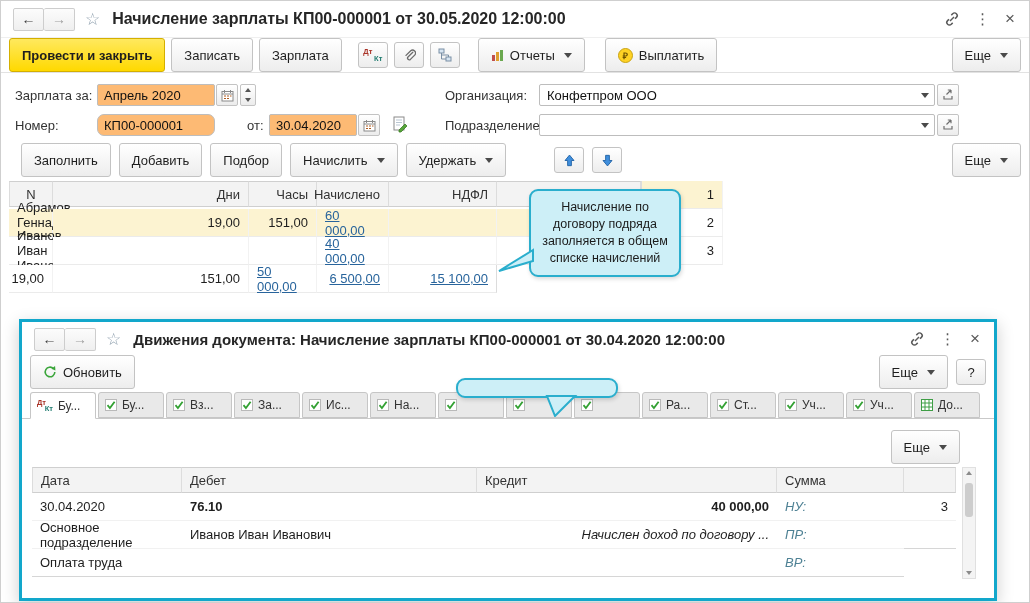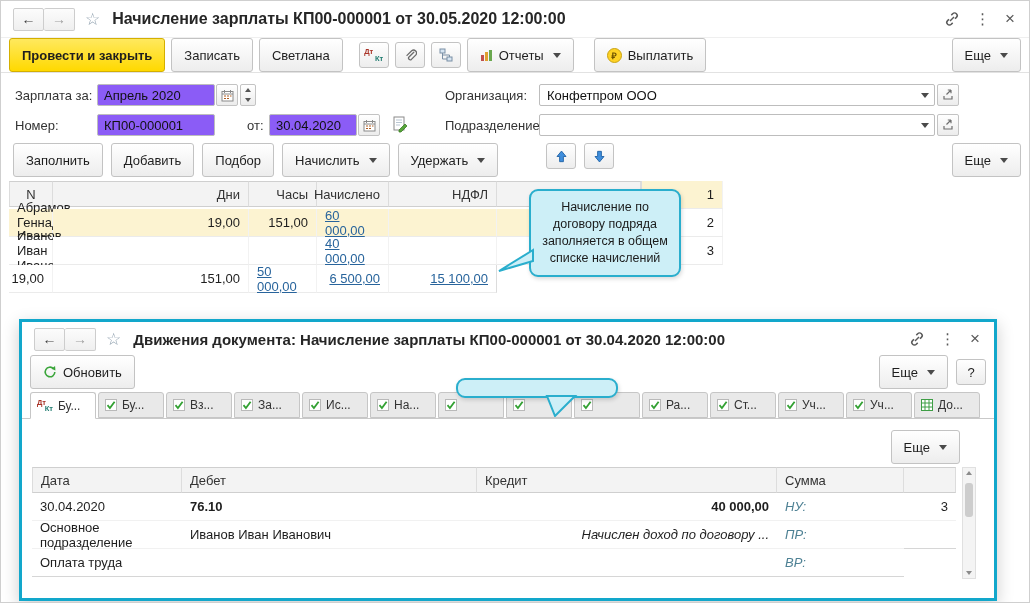--- a/index.html
+++ b/index.html
@@ -21,21 +21,21 @@
   
   .toolbar { display:flex; align-items:center; height:36px; padding:0 8px; gap:6px; border-bottom:1px solid #e2e2e2; border-top:1px solid #efefef; }
   .btn { height:26px; padding:16px 12px; border:1px solid #c3c3c3; border-radius:3px; background:linear-gradient(#ffffff,#ededed); display:inline-flex; align-items:center; gap:6px; font-size:13px; color:#1e1e1e; white-space:nowrap; cursor:pointer; }
   .btn-y { background:linear-gradient(#ffe95e,#ffd900); border-color:#d4af00; font-weight:700; }
   .ibtn { width:30px; padding:0; justify-content:center; }
   .car { width:0; height:0; border-left:4px solid transparent; border-right:4px solid transparent; border-top:5px solid #4a4a4a; margin-left:3px; }
   .mla { margin-left:auto; }
 
   
   .lbl { position:absolute; color:#333; }
-  .inp { position:absolute; height:22px; border:1px solid #bdbdbd; border-radius:2px; padding:0 6px; font:13px "Liberation Sans",sans-serif; color:#111; background:#8b5cf6; }
+  .inp { position:absolute; height:22px; border:1px solid #bdbdbd; border-radius:2px; padding:0 6px; font:13px "Liberation Sans",sans-serif; color:#111; background:#fdba74; }
   .selfield { position:absolute; height:22px; border:1px solid #bdbdbd; border-radius:2px; background:#fff; display:flex; align-items:center; padding:0 5px 0 7px; cursor:pointer; }
   .selfield .val { flex:1; color:#111; }
   .sq { position:absolute; width:22px; height:22px; border:1px solid #c3c3c3; background:linear-gradient(#fff,#ececec); display:flex; align-items:center; justify-content:center; border-radius:2px; cursor:pointer; }
   .spin { position:absolute; width:16px; height:22px; border:1px solid #c3c3c3; border-radius:2px; background:linear-gradient(#fff,#ececec); display:flex; flex-direction:column; cursor:pointer; }
   .spin > div { flex:1; display:flex; align-items:center; justify-content:center; }
   .tri-u { width:0;height:0;border-left:3.5px solid transparent;border-right:3.5px solid transparent;border-bottom:4px solid #555; }
   .tri-d { width:0;height:0;border-left:3.5px solid transparent;border-right:3.5px solid transparent;border-top:4px solid #555; }
 
   
   .dtkt { position:relative; width:19px; height:15px; display:inline-block;text-decoration:underline; }
@@ -109,41 +109,41 @@
     </div>
 
     <div class="toolbar">
       <div class="btn btn-y">
           <span>Провести и закрыть</span>
         </div>
       <div class="btn">
           <span>Записать</span>
         </div>
       <div class="btn">
-          <span>Светлана</span>
+          <span>Зарплата</span>
         </div>
       <div class="btn ibtn" style="margin-left:10px;">
         <span class="dtkt">
             <i>Дт</i>
             <i>Кт</i>
           </span>
       </div>
       <div class="btn ibtn">
         <svg width="14" height="14" viewBox="0 0 14 14">
             <path d="M10.8 4.2L6 9a1.7 1.7 0 002.4 2.4l4.5-4.5a3 3 0 00-4.2-4.2L4 7.4" fill="none" stroke="#6b6b6b" stroke-width="1.3" stroke-linecap="round"></path>
           </svg>
       </div>
       <div class="btn ibtn">
         <svg width="14" height="14" viewBox="0 0 14 14">
             <rect x="1" y="1" width="5" height="4" fill="#d7e5f2" stroke="#7a8fa5"></rect>
             <rect x="8" y="9" width="5" height="4" fill="#d7e5f2" stroke="#7a8fa5"></rect>
             <path d="M3.5 5v6h4.5M10.5 9V7H3.5" fill="none" stroke="#7a8fa5"></path>
           </svg>
       </div>
-      <div class="btn" style="">
+      <div class="btn" style="margin-left:12px;">
         <svg width="13" height="13" viewBox="0 0 13 13">
             <rect x="1" y="6" width="3" height="6" fill="#c0504d"></rect>
             <rect x="5" y="3" width="3" height="9" fill="#e0a030"></rect>
             <rect x="9" y="1" width="3" height="11" fill="#6aa84f"></rect>
           </svg>
         <span>Отчеты</span>
           <span class="car"></span>
       </div>
       <div class="btn" style="margin-left:14px;">
         <span style="width:15px;height:15px;border-radius:50%;background:#ffd224;border:1px solid #c9a312;display:inline-flex;align-items:center;justify-content:center;font-size:9px;font-weight:700;color:#6e5200;">
@@ -181,21 +181,21 @@
       <span class="car"></span>
     </div>
     <div class="sq" style="left:936px; top:83px;">
       <svg width="12" height="12" viewBox="0 0 12 12">
           <path d="M2 7v3h8V7" fill="none" stroke="#6e6e6e" stroke-width="1.2"></path>
           <path d="M4.5 5.5L9 1m0 0H5.8M9 1v3.2" fill="none" stroke="#6e6e6e" stroke-width="1.2"></path>
         </svg>
     </div>
 
     <span class="lbl" style="left:14px; top:117px;">Номер:</span>
-    <input class="inp" style="left: 96px; top: 113px; width: 118px;" value="КП00-000001">
+    <input class="inp" style="left: 96px; top: 113px; width: 118px; border-radius: 7px;" value="КП00-000001">
     <span class="lbl" style="left:246px; top:117px;">от:</span>
     <input class="inp" style="left: 268px; top: 113px; width: 88px;" value="30.04.2020">
     <div class="sq" style="left:357px; top:113px;">
       <svg width="13" height="13" viewBox="0 0 13 13">
           <rect x="1" y="2.5" width="11" height="9.5" fill="#fff" stroke="#8a8a8a"></rect>
           <path d="M1 5h11" stroke="#8a8a8a"></path>
           <path d="M3.5 1v3M9.5 1v3" stroke="#8a8a8a"></path>
           <path d="M3 7h2M6 7h2M9 7h1.5M3 9.5h2M6 9.5h2" stroke="#b05c20"></path>
         </svg>
     </div>
@@ -209,21 +209,21 @@
       <span class="val"></span>
       <span class="car"></span>
     </div>
     <div class="sq" style="left:936px; top:113px;">
       <svg width="12" height="12" viewBox="0 0 12 12">
           <path d="M2 7v3h8V7" fill="none" stroke="#6e6e6e" stroke-width="1.2"></path>
           <path d="M4.5 5.5L9 1m0 0H5.8M9 1v3.2" fill="none" stroke="#6e6e6e" stroke-width="1.2"></path>
         </svg>
     </div>
 
-    <div style="position:absolute; left:4px; right:0; top:142px; height:34px; display:flex; align-items:flex-start; padding:0 8px; gap:8px;">
+    <div style="position:absolute; left:12px; right:0; top:142px; height:34px; display:flex; align-items:center; padding:0 8px; gap:8px;">
       <div class="btn">
           <span>Заполнить</span>
         </div>
       <div class="btn">
           <span>Добавить</span>
         </div>
       <div class="btn">
           <span>Подбор</span>
         </div>
       <div class="btn">

